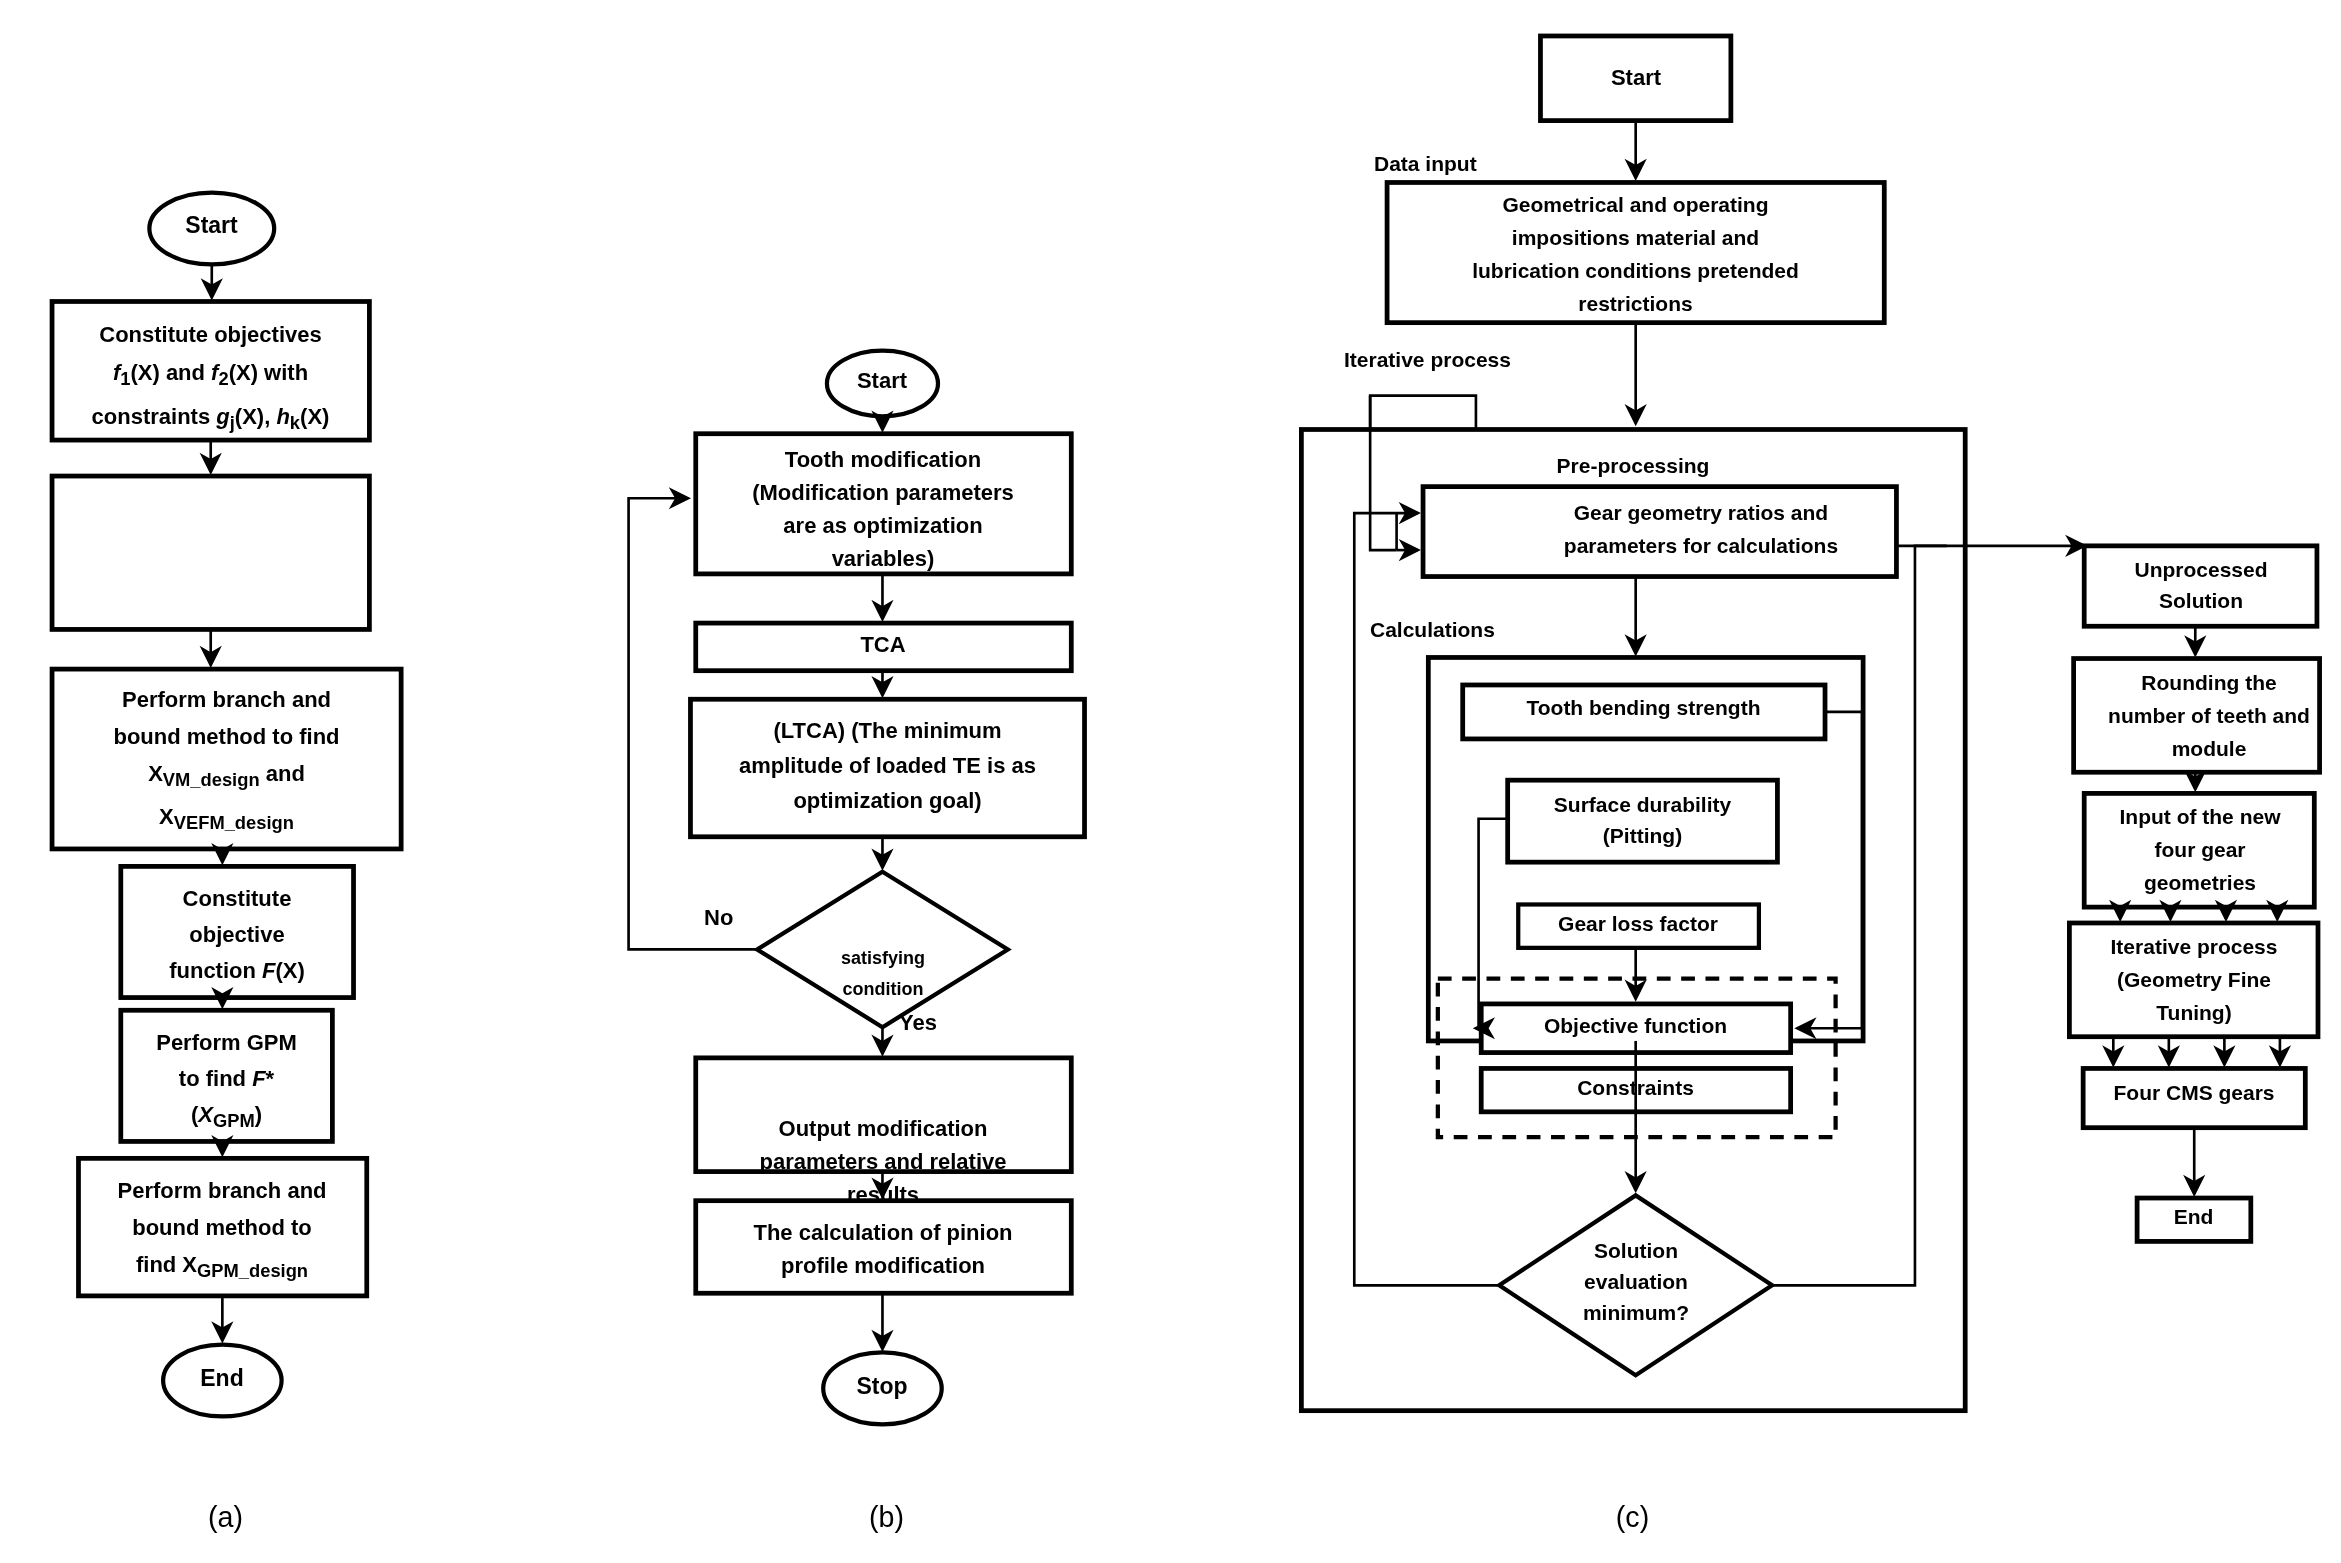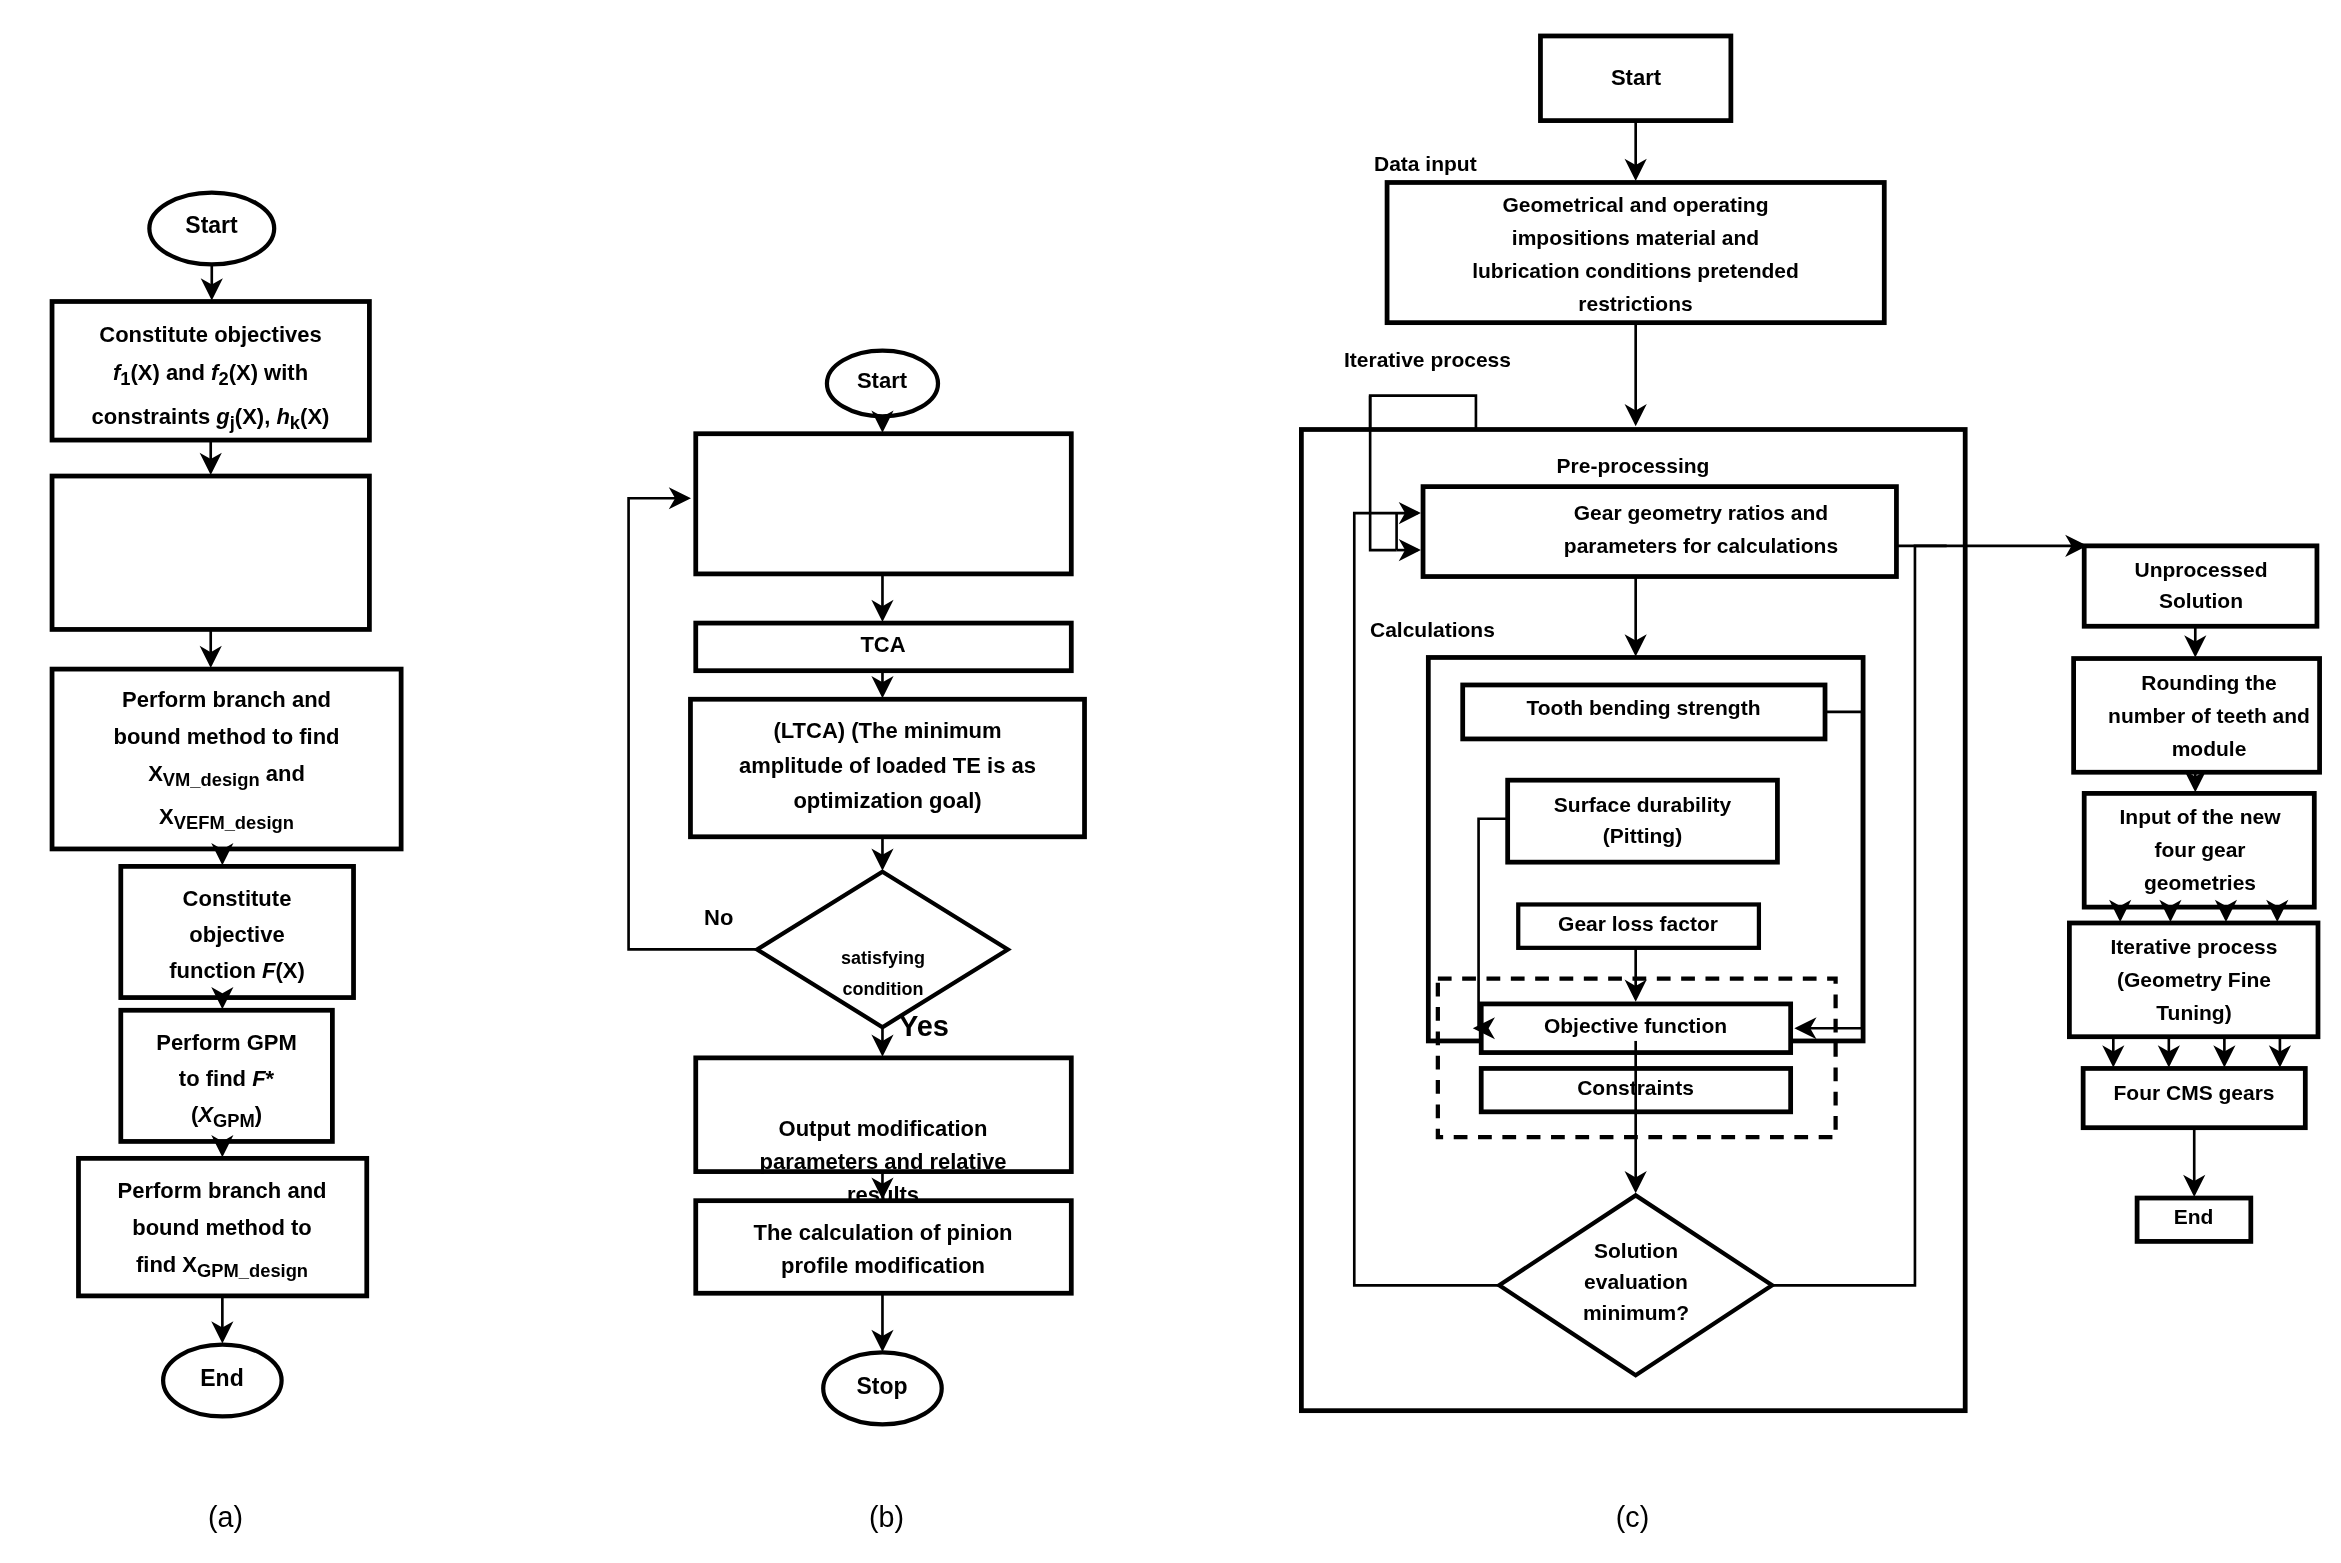--- a/index.html
+++ b/index.html
@@ -165,40 +165,46 @@
 </div>
 
 <div style="position:absolute;left:164px;top:1365px;width:116px;text-align:center;font-size:23px;font-weight:bold;">
   <span>End</span>
 </div>
 
 <div style="position:absolute;left:824px;top:368px;width:116px;text-align:center;font-size:22px;font-weight:bold;">
   <span>Start</span>
 </div>
 
+<div style="position:absolute;left:699px;top:443px;width:368px;text-align:center;font-size:22px;font-weight:bold;line-height:33px;">
+  <div>Tooth modification</div>
+  <div>(Modification parameters</div>
+  <div>are as optimization</div>
+  <div>variables)</div>
+</div>
 
 <div style="position:absolute;left:699px;top:632px;width:368px;text-align:center;font-size:22px;font-weight:bold;">
   <span>TCA</span>
 </div>
 
 <div style="position:absolute;left:694px;top:713px;width:387px;text-align:center;font-size:22px;font-weight:bold;line-height:35px;">
   <div>(LTCA) (The minimum</div>
   <div>amplitude of loaded TE is as</div>
   <div>optimization goal)</div>
 </div>
 
 <div style="position:absolute;left:794px;top:923px;width:178px;text-align:center;font-size:18px;font-weight:bold;line-height:31px;margin-top:20px;">
   <div>satisfying</div>
   <div>condition</div>
 </div>
 
 <div style="position:absolute;left:704px;top:905px;font-size:22px;font-weight:bold;">
   <span>No</span>
 </div>
-<div style="position:absolute;left:899px;top:1010px;font-size:29px;font-weight:bold;">
+<div style="position:absolute;left:899px;top:1010px;font-size:22px;font-weight:bold;">
   <span>Yes</span>
 </div>
 
 <div style="position:absolute;left:699px;top:1068px;width:368px;text-align:center;font-size:22px;font-weight:bold;line-height:33px;margin-top:44px;">
   <div>Output modification</div>
   <div>parameters and relative</div>
   <div>results</div>
 </div>
 
 <div style="position:absolute;left:699px;top:1216px;width:368px;text-align:center;font-size:22px;font-weight:bold;line-height:33px;">

